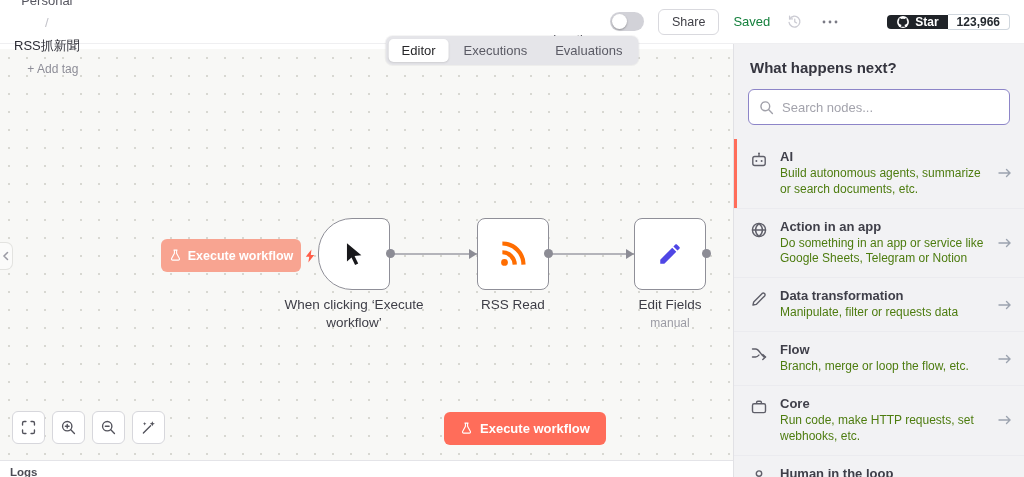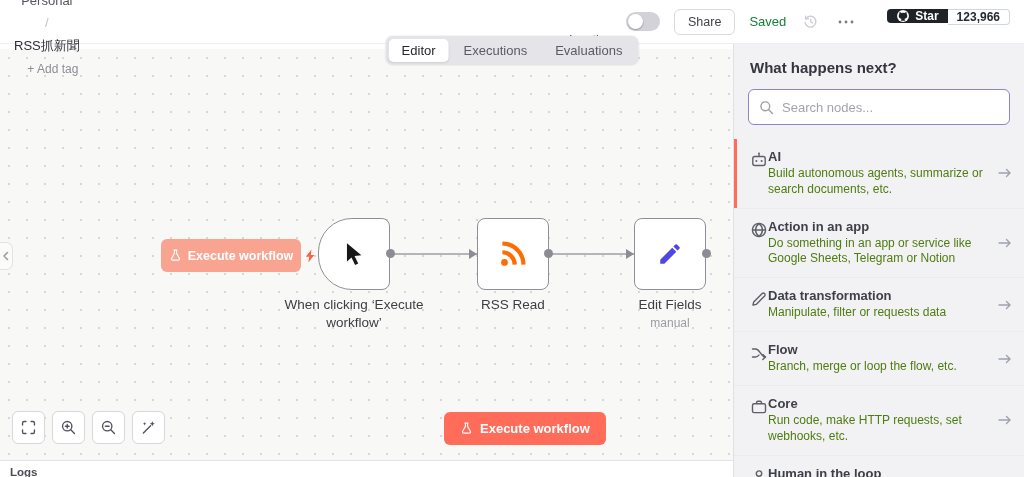--- a/index.html
+++ b/index.html
@@ -16,21 +16,21 @@
   .add-tag { font-size:12px; color:#8d8d97; margin-left:12px; cursor:pointer; }
   .header-right { margin-left:auto; display:flex; align-items:center; gap:14px; }
   .status-label { font-size:12.5px; color:#55555f;margin-top:36px; }
   .toggle { width:34px; height:19px; border-radius:10px; background:#d2d2d8; position:relative; cursor:pointer; }
   .toggle .knob { position:absolute; left:2px; top:2px; width:15px; height:15px; border-radius:50%;
                   background:#fff; box-shadow:0 1px 2px rgba(0,0,0,.3); }
   .share-btn { background:#fff; border:1px solid #d9d9de; border-radius:6px; padding:5px 13px;
                font-size:12.5px; color:#3f3f46; cursor:pointer; }
   .saved-label { font-size:13px; color:#15803d; }
   .icon-btn { background:none; border:none; cursor:pointer; display:flex; align-items:center; padding:2px; }
-  .gh { display:flex; align-items:flex-start; height:26px; cursor:pointer; margin-left:16px; }
+  .gh { display:flex; align-items:center; height:26px; cursor:pointer; margin-left:32px; }
   .gh-btn { background:#1f2328; color:#fff; font-size:12px; font-weight:bold; display:flex; align-items:center;
             gap:5px; padding:0 9px; border-radius:4px 0 0 4px; }
   .gh-count { background:#fff; border:1px solid #d0d7de; border-left:none; border-radius:0 4px 4px 0;
               font-size:12px; font-weight:600; color:#24292f; display:flex; align-items:center; padding:0 9px; }
 
   
   .tabs { position:absolute; top:36px; left:512px; transform:translateX(-50%); z-index:40;
           background:#e5e5e9; border-radius:7px; padding:3px; display:flex; gap:2px;
           box-shadow:0 0 0 1px rgba(0,0,0,.04); }
   .tab { padding:4px 13px; font-size:13px; color:#5a5a64; border-radius:5px; cursor:pointer; white-space:nowrap; }
@@ -78,21 +78,21 @@
 
   
   .panel { position:absolute; top:44px; right:0; width:291px; height:433px; background:#f2f2f4;
            border-left:1px solid #e1e1e5; display:flex; flex-direction:column; overflow:hidden; }
   .panel-title { padding:15px 16px 11px; font-size:15px; font-weight:bold; color:#35353f; }
   .search-box { margin:2px 14px 14px; height:36px; background:#fff; border:1px solid #8d85c8;
                 border-radius:6px; display:flex; align-items:center; padding:0 10px; gap:8px; }
   .search-input { border:none; outline:none; flex:1; font-size:13px; color:#3f3f46; background:transparent; }
   .search-input::placeholder { color:#a3a3ac; }
   .items { flex:1; overflow:hidden; }
-  .item { display:flex; align-items:flex-start; padding:10px 12px 10px 16px; position:relative;
+  .item { display:flex; align-items:flex-start; gap:12px; padding:10px 12px 10px 16px; position:relative;
           cursor:pointer; border-bottom:1px solid #ebebef; }
   .item.accent::before { content:""; position:absolute; left:0; top:0; bottom:0; width:3px; background:#ff6d5a; }
   .item-icon { flex:0 0 18px; margin-top:2px; display:flex; }
   .item-body { flex:1; }
   .item-title { font-size:13px; font-weight:bold; color:#3f3f49; }
   .item-desc { font-size:12px; color:#4d7c0f; line-height:1.32; margin-top:2px; }
   .item-arrow { align-self:center; flex:0 0 auto; display:flex; }
 </style>
 </head>
 <body>

